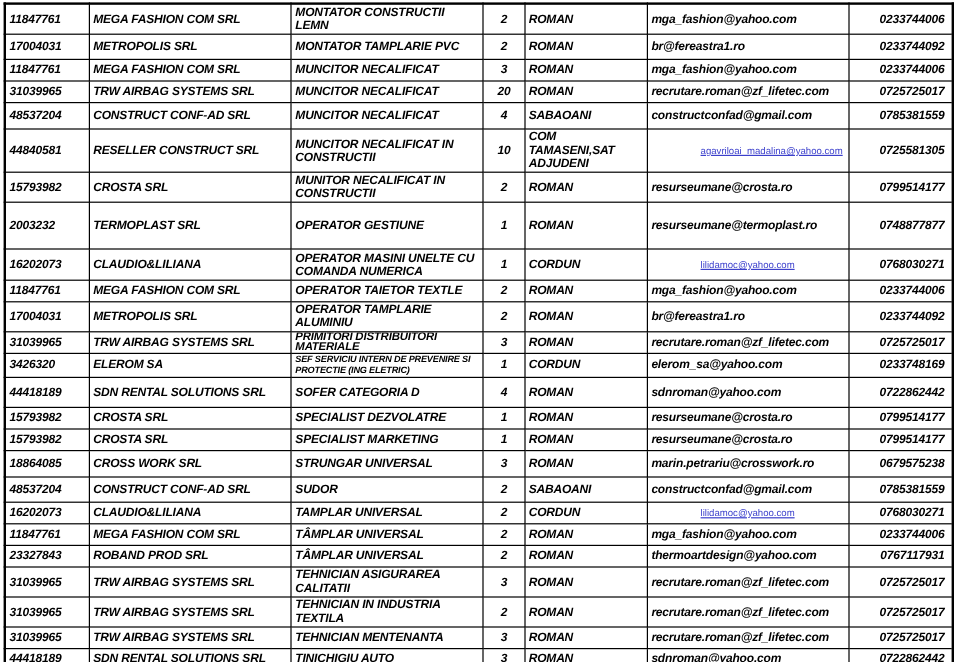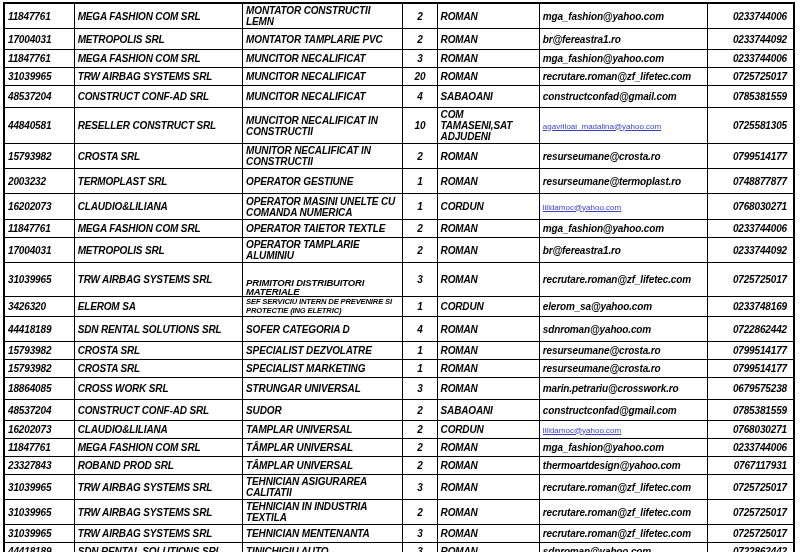--- a/index.html
+++ b/index.html
@@ -36,42 +36,43 @@
     vertical-align: middle;
     overflow: hidden;
     word-wrap: break-word;
   }
   tr { height: 18px; }
   tr:nth-child(1)  { height: 22px; }
   tr:nth-child(2)  { height: 21px; }
   tr:nth-child(5)  { height: 22px; }
   tr:nth-child(6)  { height: 25px; }
   tr:nth-child(7)  { height: 25px; }
-  tr:nth-child(8)  { height: 25px; }
+  tr:nth-child(8)  { height: 39px; }
   tr:nth-child(9)  { height: 26px; }
   tr:nth-child(14) { height: 25px; }
   tr:nth-child(17) { height: 22px; }
   tr:nth-child(18) { height: 21px; }
   tr:nth-child(23) { height: 21px; }
   td.col-id    { text-align: left; }
   td.col-count { text-align: center; }
   td.col-city  { }
   td.col-phone { text-align: right; padding-right: 6px; }
   
-  tr:nth-child(12) td.col-job { font-size: 9.5px; line-height: 8.5px; padding-top: 16px; padding-bottom: 0; }
+  tr:nth-child(12) td.col-job { font-size: 9.5px; line-height: 8.5px; padding-top: 0; padding-bottom: 0; }
   
   tr:nth-child(13) td.col-job { font-size: 7.6px; line-height: 8.5px; }
   a.email-link {
     font-style: normal;
     font-weight: normal;
     font-size: 8px;
     letter-spacing: 0;
     color: var(--link-color, #3c40cc);
     text-decoration: underline;
     cursor: pointer;
+    margin-left: 41px;
   }
 </style>
 </head>
 <body>
 
 <div class="page">
   <table class="vacancies">
     <colgroup>
       <col style="width:70px">
       <col style="width:168px">

